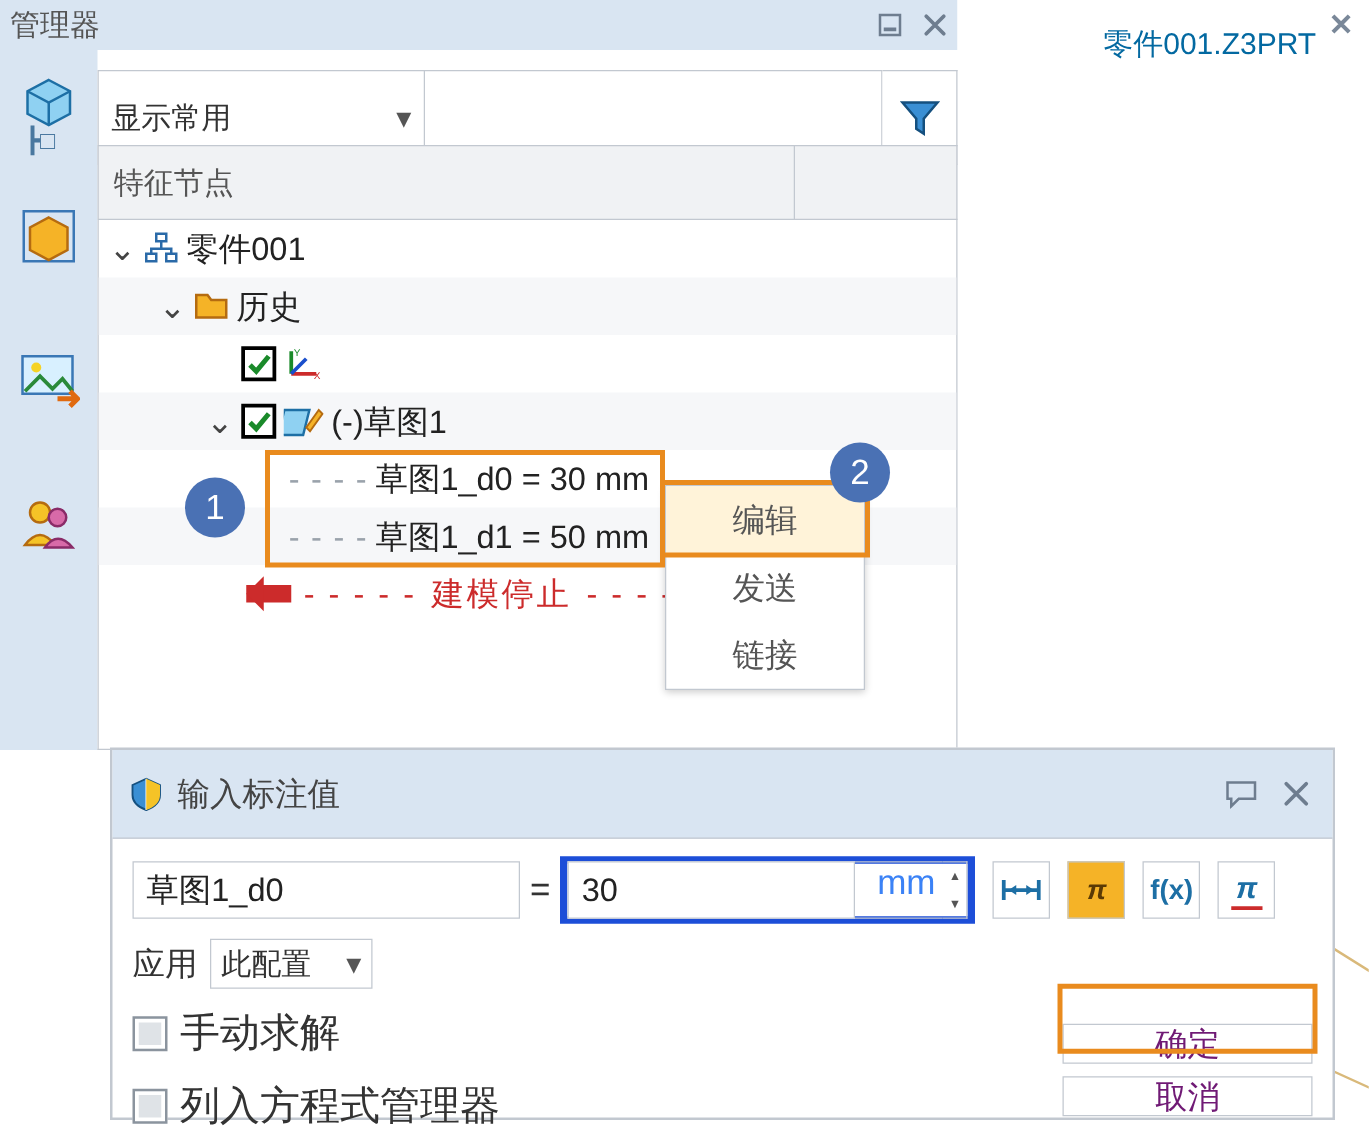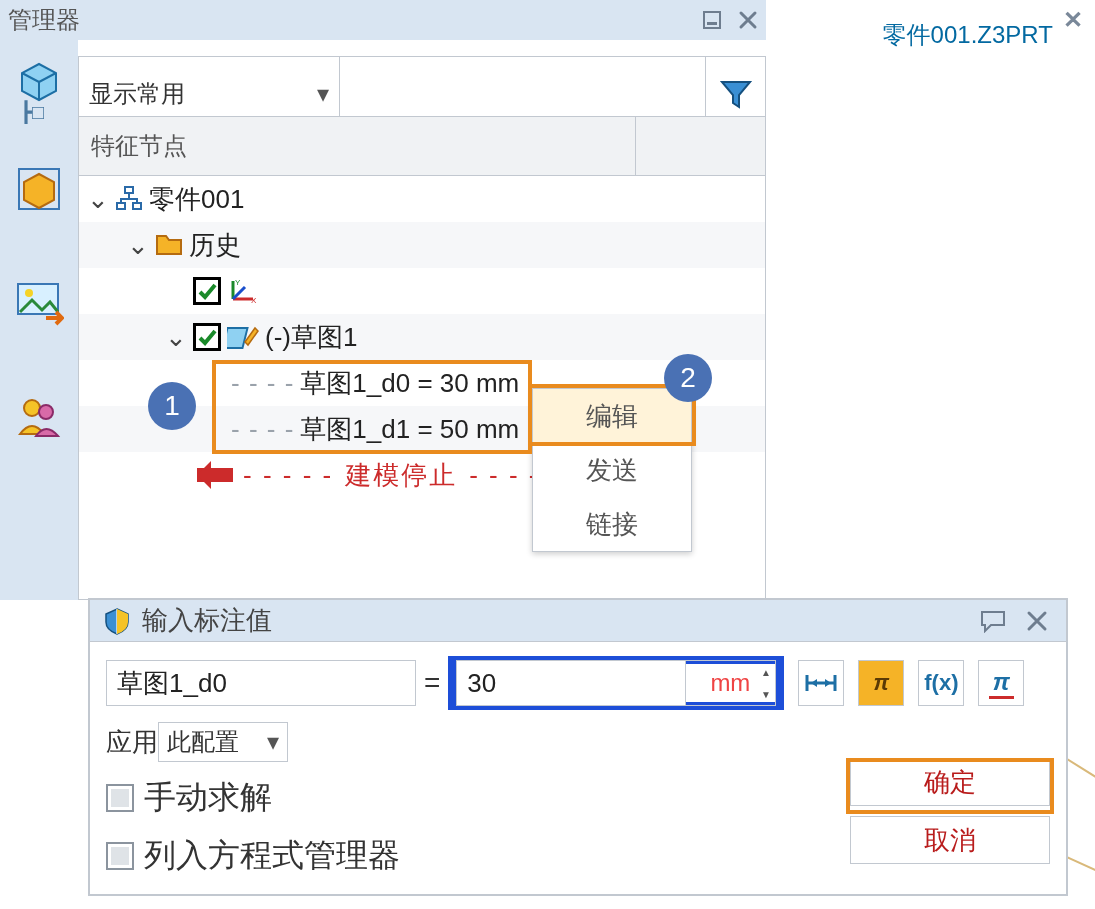--- a/index.html
+++ b/index.html
@@ -248,21 +248,21 @@
   
   .dlg {
     position: absolute;
     left: 88px; top: 598px;
     width: 980px;
     height: 298px;
     border: 2px solid #c2c8d0;
     background: #fff;
   }
   .dlg-header {
-    height: 42px;
+    height: 71px;
     background: #d9e5f2;
     display: flex;
     align-items: center;
     padding: 0 12px;
     gap: 10px;
     color: #444;
     font-size: 26px;
     border-bottom: 1px solid #c2c8d0;
     font-family: Liberation Serif, serif;
   }
@@ -288,37 +288,37 @@
     background: #fff;
     display: flex; align-items: center;
     padding: 0 10px;
     font-size: 26px;
     color: #222;
   }
   .eq { font-size: 28px; color: #333; }
   .valwrap {
     display: flex;
     align-items: center;
-    border: 8px solid #1d4ed8;
+    border: 6px solid #1d4ed8;
     height: 54px;
   }
   .val-field {
     width: 230px; height: 46px;
     border: 1px solid #c2c8d0;
     background: #fff;
     display: flex; align-items: center;
     padding: 0 10px;
     font-size: 26px;
   }
   .unit {
     width: 70px; height: 46px;
-    display: flex; align-items: center; justify-content: flex-end;
+    display: flex; justify-content: flex-end;
     padding-right: 6px;
-    font-size: 24px;
-    color: #ef4444;
+    font-size: 28px;
+    color: #3b82f6;
     border-top: 1px solid #c2c8d0;
     border-bottom: 1px solid #c2c8d0;
   }
   .spinner {
     width: 20px; height: 46px;
     display: flex; flex-direction: column;
     border: 1px solid #c2c8d0;
     border-left: none;
   }
   .spinner div { flex: 1; display: flex; align-items: center; justify-content: center; color: #555; font-size: 10px; }
@@ -327,21 +327,21 @@
     width: 46px; height: 46px;
     border: 1px solid #c2c8d0;
     background: #fff;
     display: flex; align-items: center; justify-content: center;
     margin-left: 6px;
   }
 
   .row2 {
     display: flex;
     align-items: center;
-    gap: 0;
+    gap: 10px;
     margin-top: 12px;
     font-size: 26px;
     color: #333;
   }
   .appcombo {
     width: 130px; height: 40px;
     border: 1px solid #c2c8d0;
     background: #fff;
     display: flex; align-items: center;
     padding: 0 8px;
@@ -363,26 +363,26 @@
   }
 
   .dlg-buttons {
     position: absolute;
     right: 16px; bottom: 14px;
     display: flex;
     flex-direction: column;
     gap: 10px;
   }
   .dlg-buttons .btn {
-    width: 200px; height: 48px;
+    width: 200px; height: 32px;
     border: 1px solid #c2c8d0;
     background: #fff;
     display: flex; align-items: center; justify-content: center;
     font-size: 26px;
-    color: #b91c1c;
+    color: #701a75;
   }
   .hl-ok {
     position: absolute;
     right: 12px; bottom: 64px;
     width: 208px; height: 56px;
     border: 4px solid #e98b1e;
     pointer-events: none;
   }
 
   .bg-wedge {

